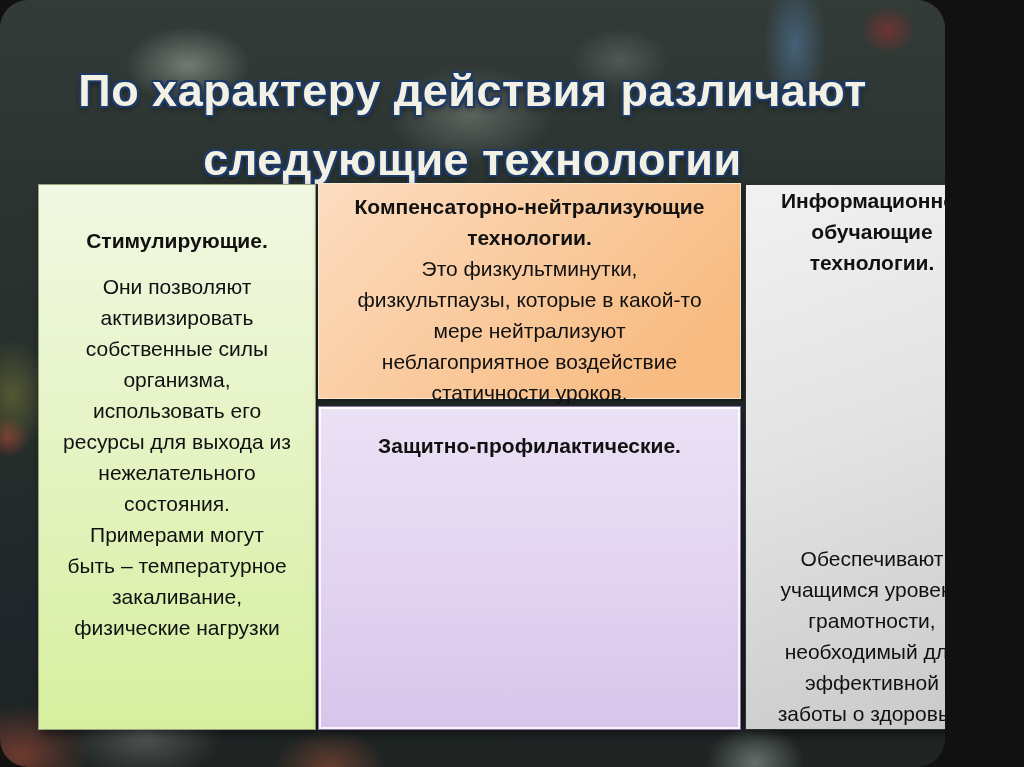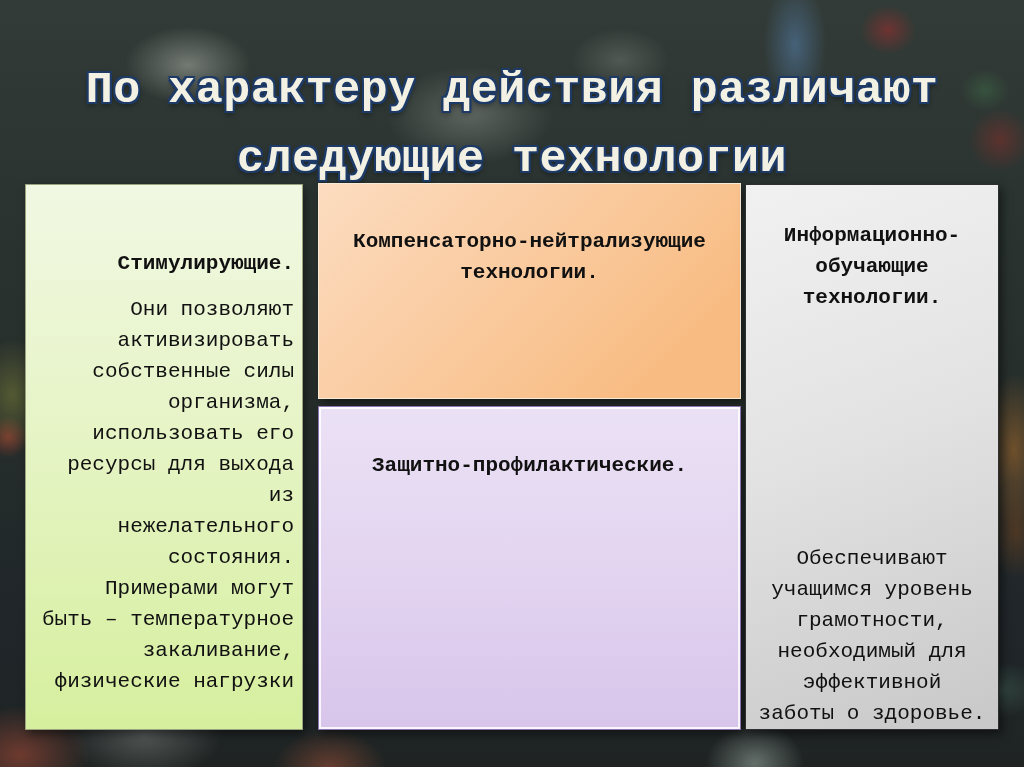--- a/index.html
+++ b/index.html
@@ -1,38 +1,39 @@
 <!DOCTYPE html>
 <html><head>
 <meta charset="utf-8">
 <style>
   html,body{margin:0;padding:0;background:#111;}
   .slide{
     position:relative;
-    width:1024px;height:767px;
+    width:945px;height:767px;
     overflow:hidden;
-    font-family:Liberation Mono, monospace;
+    font-family:Liberation Sans, sans-serif;
     background:
       radial-gradient(90px 55px at 188px 65px, rgba(225,228,218,0.38), transparent 70%),
       radial-gradient(120px 70px at 470px 115px, rgba(225,228,218,0.26), transparent 70%),
       radial-gradient(70px 45px at 620px 60px, rgba(210,215,205,0.20), transparent 70%),
       radial-gradient(45px 95px at 795px 45px, rgba(95,145,200,0.45), transparent 70%),
       radial-gradient(40px 35px at 888px 30px, rgba(170,45,45,0.50), transparent 70%),
       radial-gradient(45px 45px at 1000px 140px, rgba(150,45,40,0.45), transparent 70%),
       radial-gradient(35px 30px at 985px 90px, rgba(70,130,80,0.35), transparent 70%),
       radial-gradient(55px 80px at 12px 395px, rgba(150,150,60,0.40), transparent 70%),
       radial-gradient(30px 30px at 8px 437px, rgba(200,65,50,0.50), transparent 70%),
       radial-gradient(100px 70px at 20px 755px, rgba(205,85,60,0.45), transparent 70%),
       radial-gradient(110px 65px at 145px 735px, rgba(195,200,195,0.30), transparent 70%),
       radial-gradient(80px 55px at 330px 768px, rgba(210,100,65,0.40), transparent 70%),
       radial-gradient(70px 55px at 755px 763px, rgba(205,225,215,0.40), transparent 70%),
       radial-gradient(45px 110px at 1014px 450px, rgba(185,115,45,0.50), transparent 70%),
       radial-gradient(40px 70px at 1016px 530px, rgba(120,70,30,0.50), transparent 70%),
       radial-gradient(60px 40px at 1000px 690px, rgba(90,140,120,0.30), transparent 70%),
       linear-gradient(180deg,#323B37 0%,#2B3431 25%,#262E2B 55%,#20262A 80%,#1F2423 100%);
+    border-radius: 28px;
   }
   .title{
     position:absolute;
     left:0;top:26px;width:100%;
     text-align:center;
     font-size:45px;
     font-weight:bold;
     line-height:69px;
     white-space:pre-line;
     color:#F2F1E4;
@@ -45,42 +46,41 @@
        0 3px 6px rgba(0,0,0,0.55);
   }
   .box{
     position:absolute;
     box-sizing:border-box;
     color:#111111;
     text-align:center;
     font-size:21px;
     line-height:31px;
   }
-  .box .heading{font-weight:bold;white-space:pre-line;margin-top:35px;}
+  .box .heading{font-weight:bold;white-space:pre-line;}
   .box .body{white-space:pre-line;}
   .box-green{
-    left:25px;top:184px;width:278px;height:546px;
-    padding:28px 8px 0 8px;
+    left:38px;top:184px;width:278px;height:546px;
+    padding:40px 8px 0 8px;
     background:linear-gradient(180deg,#F1F8E3 0%,#E6F4C6 45%,#D6EF9E 100%);
     border:1px solid #9AA37E;
     box-shadow:3px 4px 9px rgba(0,0,0,0.45);
-    text-align:right;
   }
   .box-green .body{margin-top:15px;}
   .box-orange{
     left:318px;top:183px;width:423px;height:216px;
     padding:7px 6px 0 6px;
     background:linear-gradient(135deg,#FCDCC0 0%,#FAC априck 0%,#F9C August 0%) , linear-gradient(135deg,#FCDCC0 0%,#F8BB81 85%);
     background:linear-gradient(135deg,#FCDCC0 0%,#F8BB81 85%);
     border:1px solid #F7EAD7;
     box-shadow:3px 4px 9px rgba(0,0,0,0.45);
   }
   .box-purple{
     left:318px;top:406px;width:423px;height:324px;
-    padding:8px 6px 0 6px;
+    padding:23px 6px 0 6px;
     background:linear-gradient(180deg,#EBE1F5 0%,#E2D3F0 55%,#D8C5EB 100%);
     border:1px solid #8F74B4;
     box-shadow:inset 0 0 0 2px rgba(255,255,255,0.85), 3px 4px 9px rgba(0,0,0,0.45);
   }
   .box-gray{
     left:745px;top:184px;width:254px;height:546px;
     padding:0 10px;
     display:flex;flex-direction:column;justify-content:space-between;
     background:linear-gradient(160deg,#F1F1F1 0%,#E3E3E3 45%,#C8C8C8 100%);
     border:1px solid #2F2F2F;
@@ -108,20 +108,25 @@
 состояния.
 Примерами могут
 быть – температурное
 закаливание,
 физические нагрузки</div>
   </div>
 
   <div class="box box-orange">
     <div class="heading">Компенсаторно-нейтрализующие
 технологии.</div>
+    <div class="body">Это физкультминутки,
+физкультпаузы, которые в какой-то
+мере нейтрализуют
+неблагоприятное воздействие
+статичности уроков.</div>
   </div>
 
   <div class="box box-purple">
     <div class="heading">Защитно-профилактические.</div>
   </div>
 
   <div class="box box-gray">
     <div class="heading">Информационно-
 обучающие
 технологии.</div>

